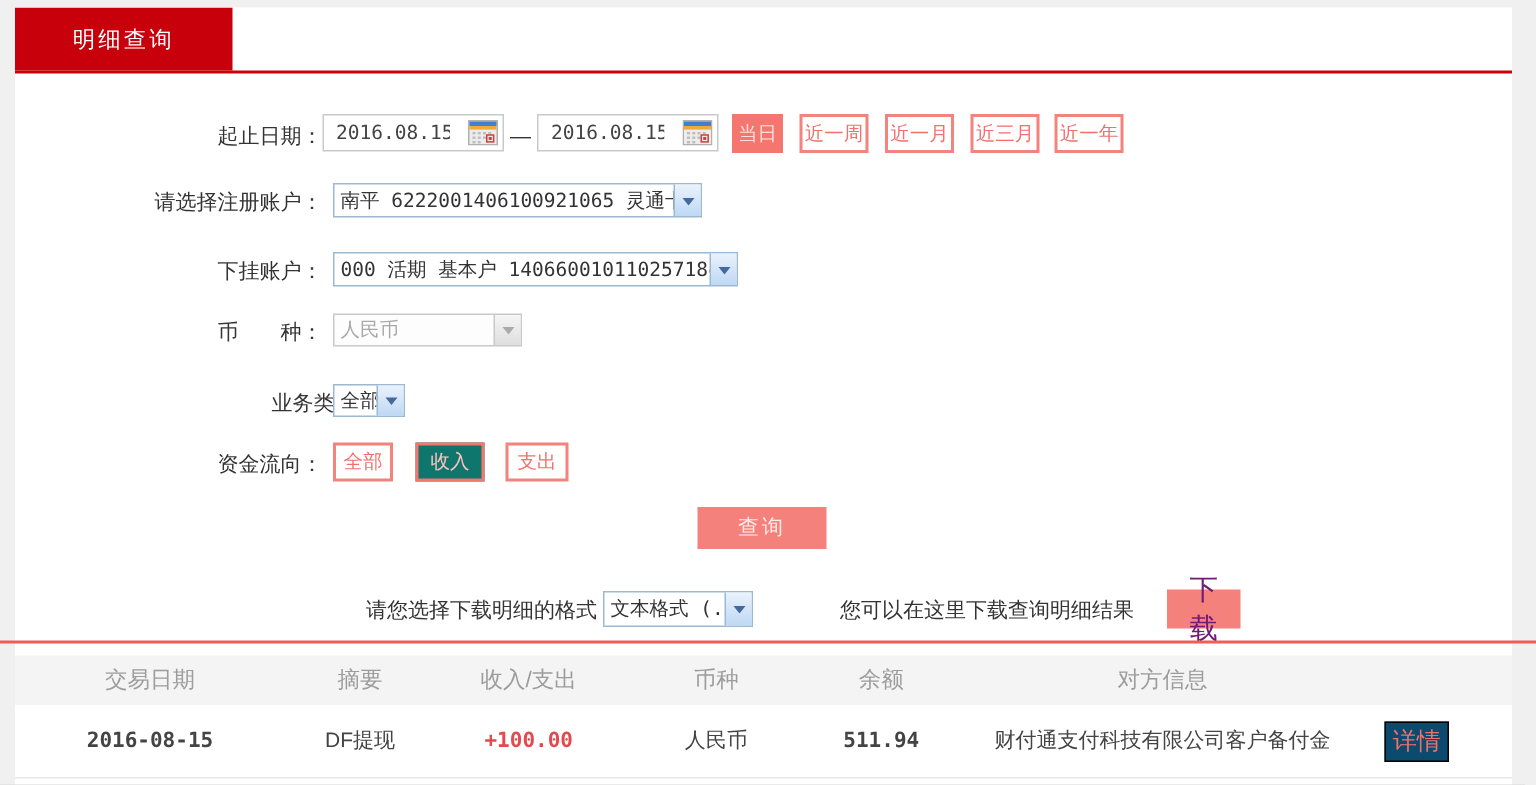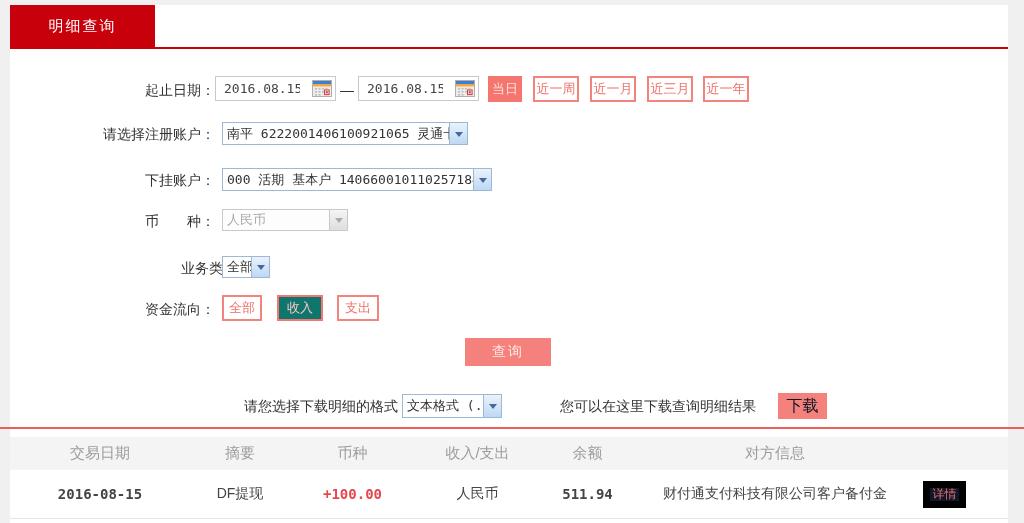--- a/index.html
+++ b/index.html
@@ -44,36 +44,36 @@
   .flowbtn{position:absolute;height:26px;box-sizing:border-box;border:2px solid #f2837d;background:#fff;color:#f0716b;
            font-size:13px;display:flex;align-items:center;justify-content:center;cursor:pointer;}
   .flowbtn.active{background:#0f766e;border-color:#f4766f;color:#fbc4c1;}
 
   .query-btn{position:absolute;left:455px;top:333px;width:86px;height:28px;background:#f4817b;border:none;
              color:#ffeae8;font-size:14px;display:flex;align-items:center;justify-content:center;cursor:pointer;letter-spacing:2px;}
 
   
   .dl-label{position:absolute;left:0;top:393px;width:388px;text-align:right;font-size:14px;color:#333;white-space:nowrap;}
   .dl-hint{position:absolute;left:550px;top:393px;font-size:14px;color:#333;white-space:nowrap;}
-  .dl-btn{position:absolute;left:768px;top:388px;width:49px;height:26px;background:#f4817b;border:none;color:#0f172a;
-          font-size:16px;display:flex;align-items:center;justify-content:center;cursor:pointer;}
+  .dl-btn{position:absolute;left:768px;top:388px;width:49px;height:26px;background:#f4817b;border:none;color:#701a75;
+          font-size:19px;display:flex;align-items:center;justify-content:center;cursor:pointer;}
 
   .salmon-line{position:absolute;left:0;top:427px;width:1024px;height:2px;background:#ec5f58;z-index:3;}
 
   
   .thead{position:absolute;left:0;top:432px;width:998px;height:33px;background:#f4f4f4;display:flex;align-items:center;
          font-size:15px;color:#9c9c9c;}
   .trow{position:absolute;left:0;top:465px;width:998px;height:49px;background:#fff;border-bottom:1px solid #e7e7e7;
         box-sizing:border-box;display:flex;align-items:center;font-size:14px;color:#444;}
   .c{text-align:center;box-sizing:border-box;}
   .w1{width:180px;} .w2{width:100px;} .w3{width:125px;} .w4{width:125px;} .w5{width:95px;} .w6{width:280px;} .w7{width:93px;display:flex;justify-content:flex-end;padding-right:42px;box-sizing:border-box;}
   .mono{font-family:"DejaVu Sans Mono",monospace;font-weight:bold;}
   .amt-in{color:#e5484d;}
-  .detail-btn{width:43px;height:27px;box-sizing:border-box;border:7px solid #000000;background:#0f172a;color:#f0716b;
-              font-size:12px;display:flex;align-items:center;justify-content:center;cursor:pointer;}
+  .detail-btn{width:43px;height:27px;box-sizing:border-box;border:1px solid #000000;background:#0c4a6e;color:#f0716b;
+              font-size:16px;display:flex;align-items:center;justify-content:center;cursor:pointer;}
   .trow-next{position:absolute;left:0;top:515px;width:998px;height:50px;background:#fff;}
 </style>
 </head>
 <body>
 
 <div class="screen">
   <div class="panel">
 
     <div class="tabbar">
       <div class="tab">
@@ -176,22 +176,22 @@
       <span class="xp-arrow">
           <i></i>
         </span>
     </div>
     <div class="dl-hint">您可以在这里下载查询明细结果</div>
     <button class="dl-btn">下载</button>
 
     <div class="thead">
       <div class="c w1">交易日期</div>
       <div class="c w2">摘要</div>
+      <div class="c w3">收入/支出</div>
       <div class="c w4">币种</div>
-      <div class="c w3">收入/支出</div>
       <div class="c w5">余额</div>
       <div class="c w6">对方信息</div>
       <div class="c w7"></div>
     </div>
 
     <div class="trow">
       <div class="c w1 mono">2016-08-15</div>
       <div class="c w2">DF提现</div>
       <div class="c w3 mono amt-in">+100.00</div>
       <div class="c w4">人民币</div>

